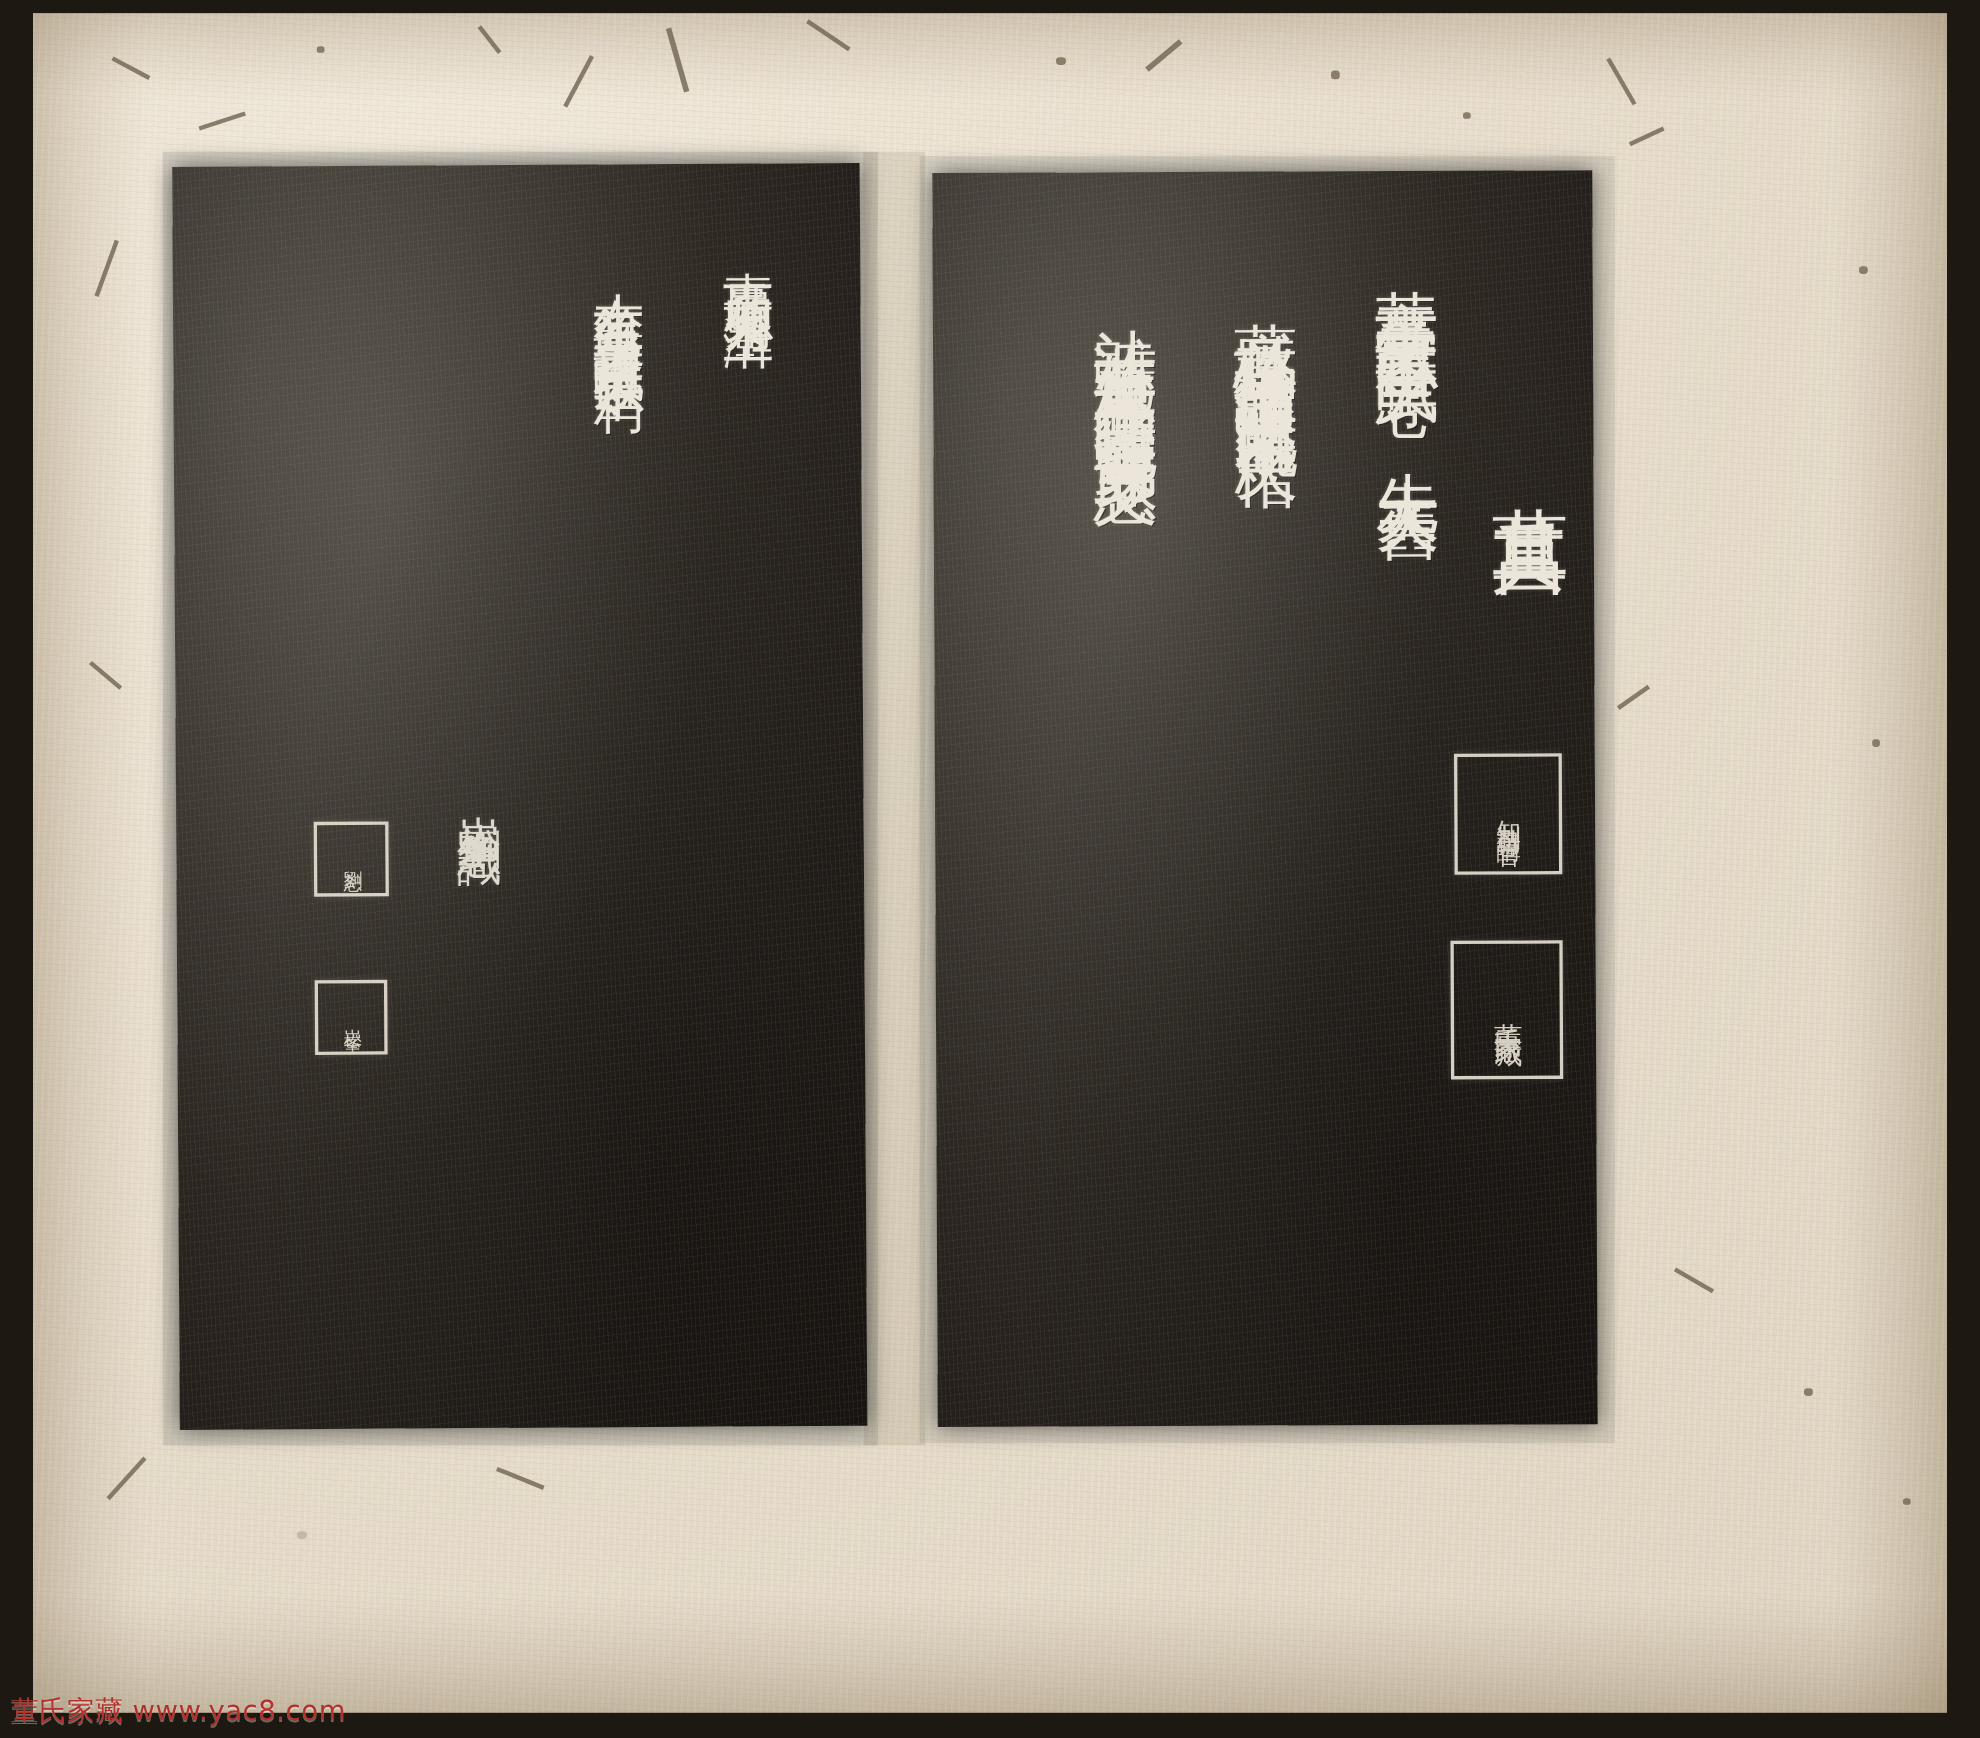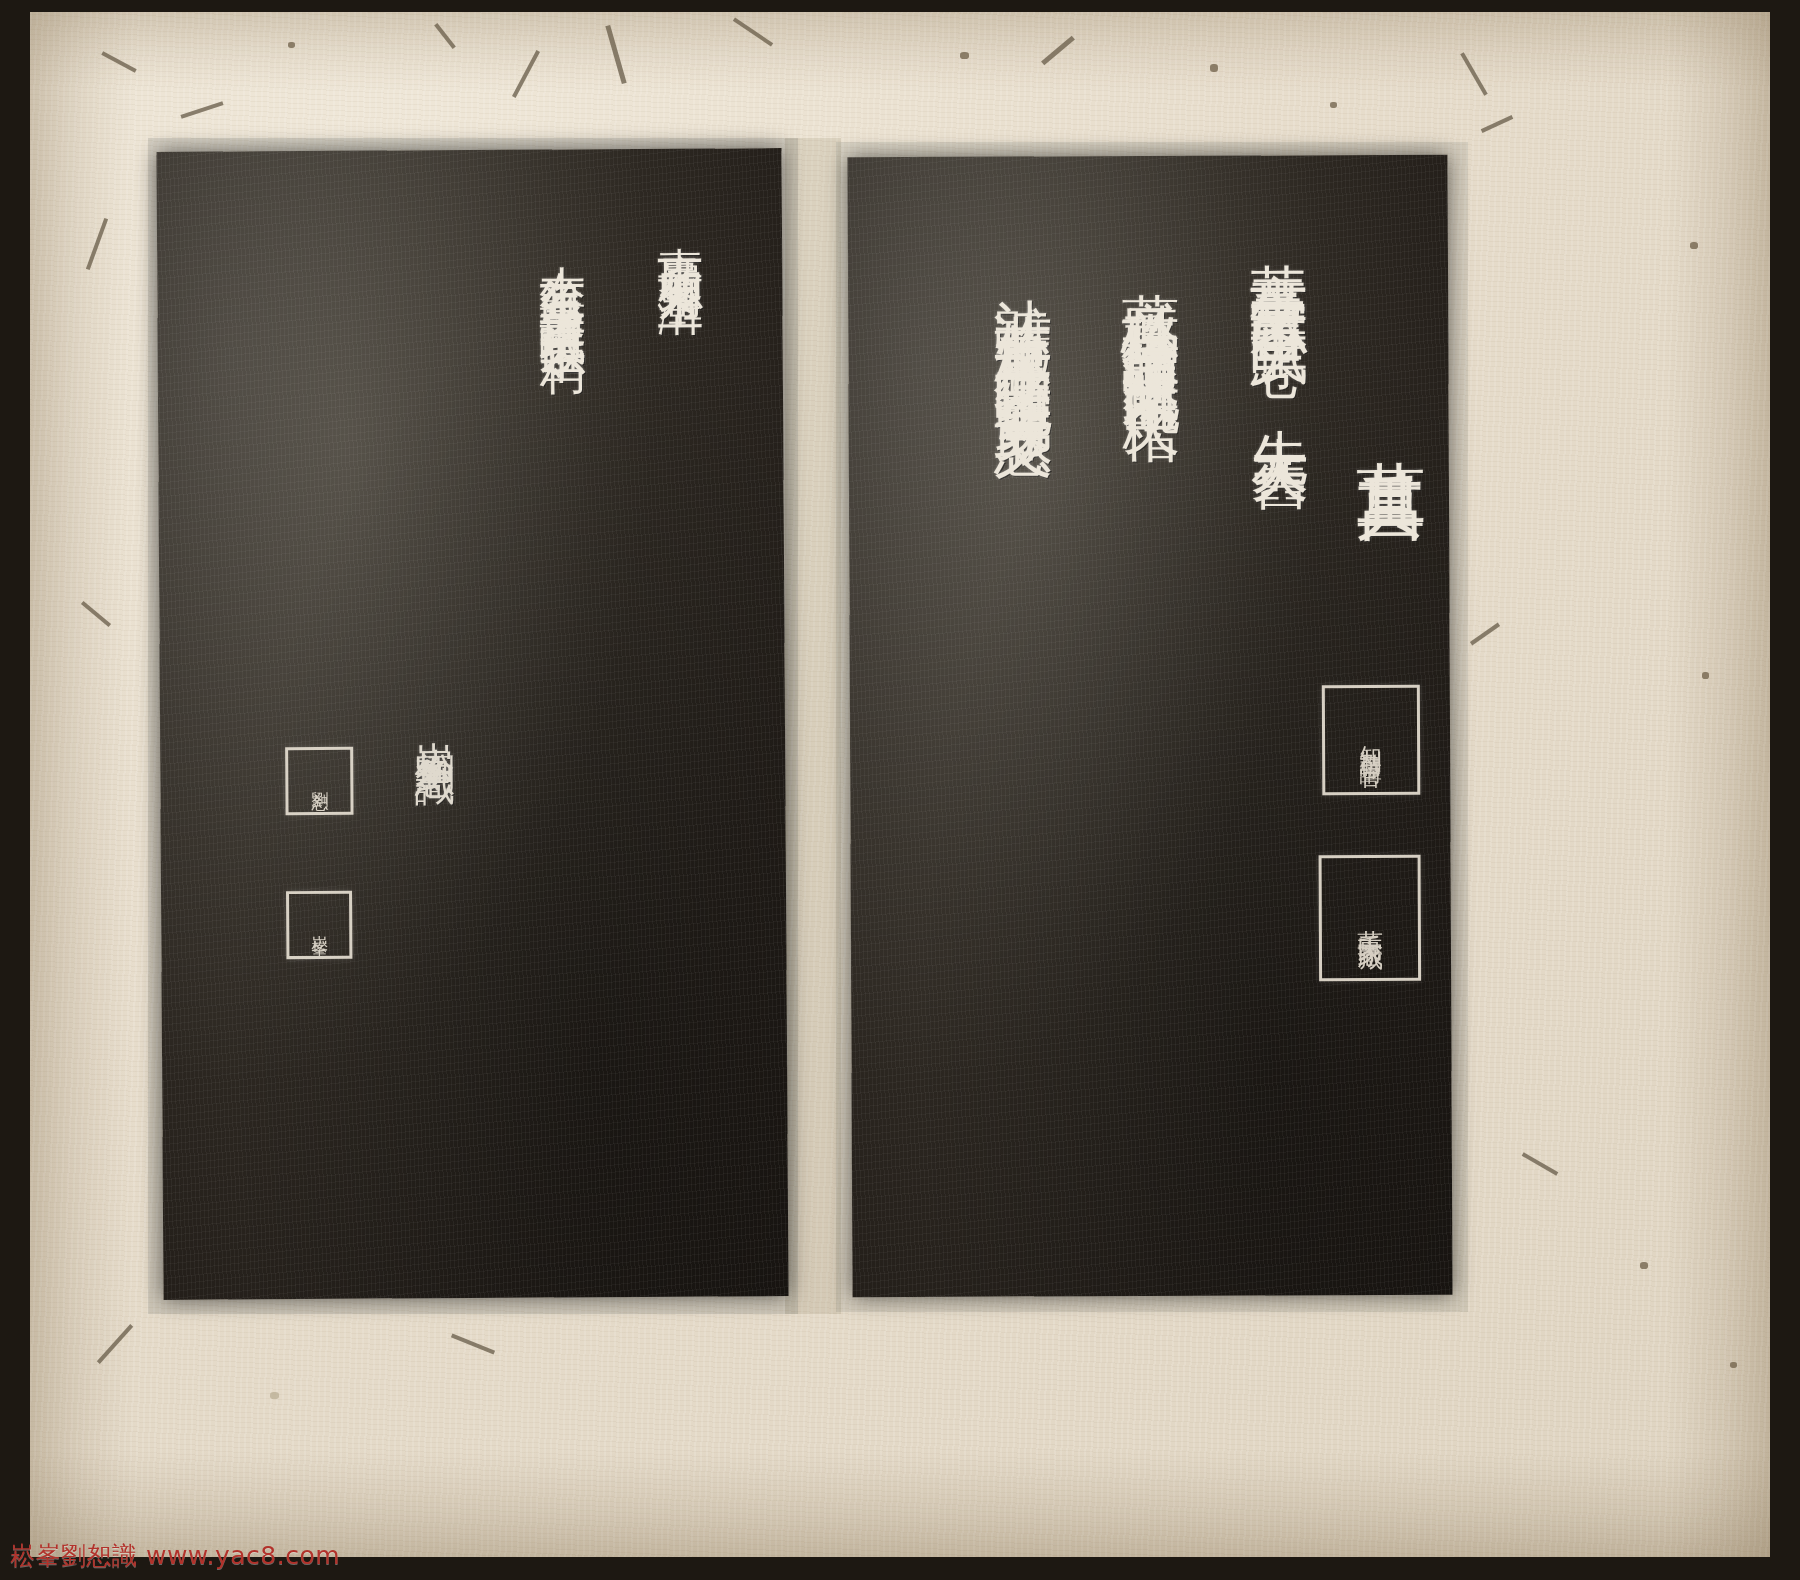--- a/index.html
+++ b/index.html
@@ -221,15 +221,15 @@
     <div class="fleck" style="left:1300px; top:90px; width:7px; height:6px;"></div>
     <div class="fleck" style="left:1660px; top:230px; width:8px; height:7px;"></div>
     <div class="fleck" style="left:1672px; top:660px; width:7px; height:7px;"></div>
     <div class="fleck light" style="left:240px; top:1380px; width:9px; height:7px;"></div>
     <div class="fleck" style="left:1610px; top:1250px; width:8px; height:7px;"></div>
     <div class="fleck" style="left:1700px; top:1350px; width:7px; height:6px;"></div>
 
     <div id="paper-edge-shade"></div>
   </div>
 
-  <div id="watermark">崧峯劉恕識 www.yac8.com</div>
+  <div id="watermark">董氏家藏 www.yac8.com</div>
 
 </div>
 
 </body></html>

